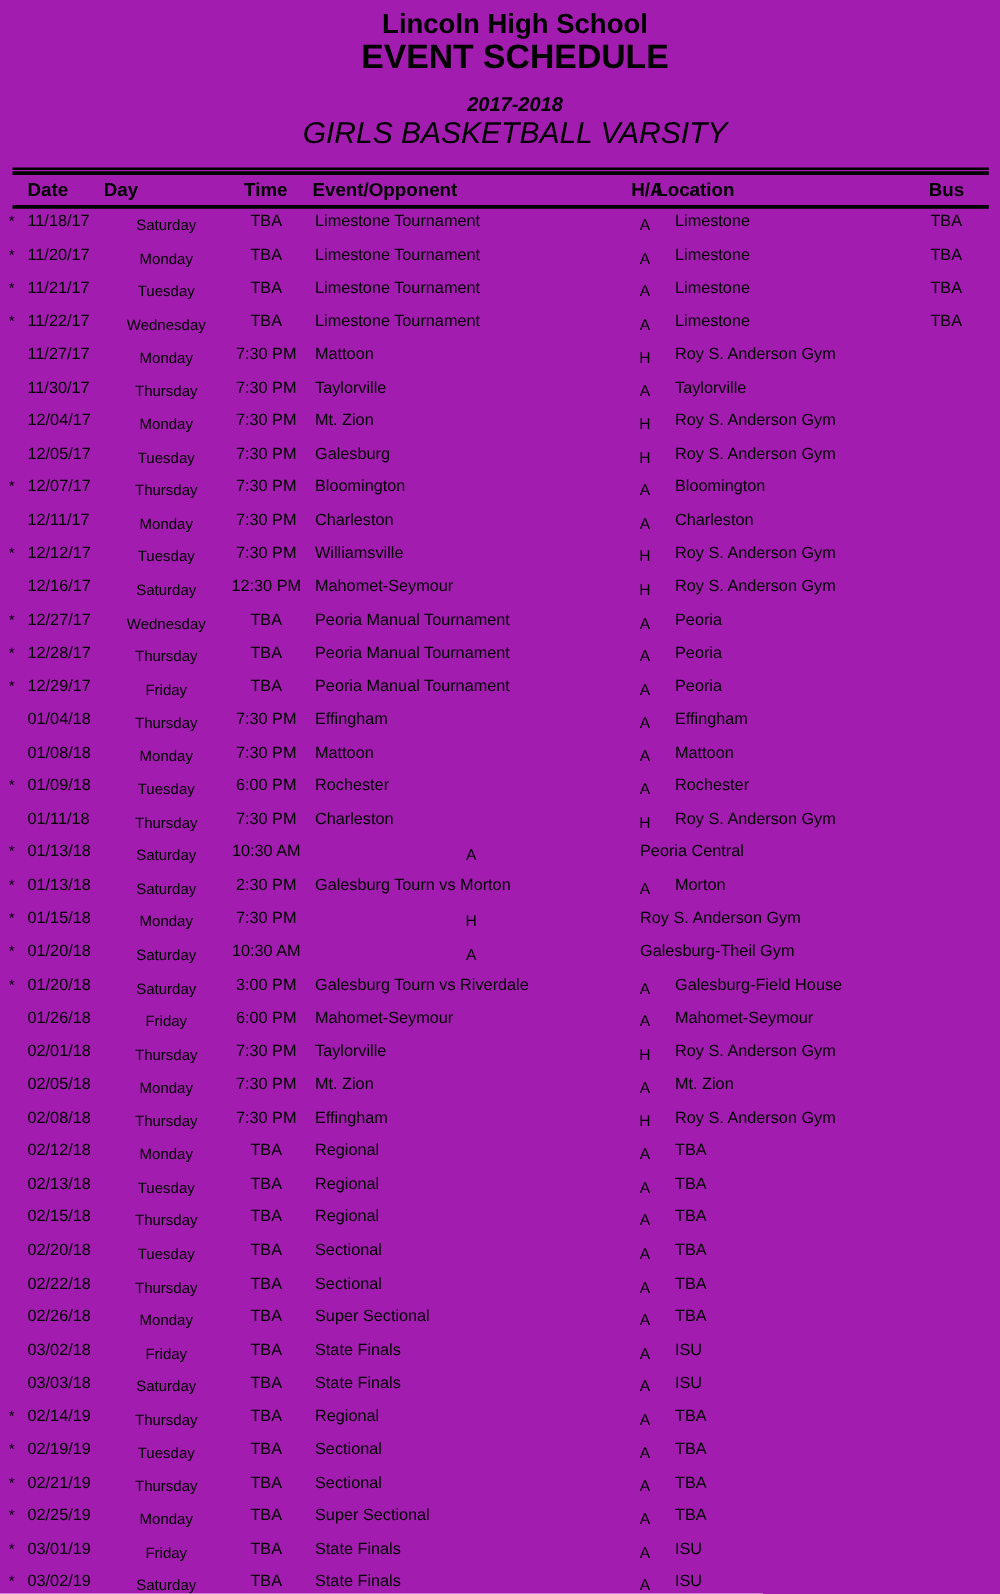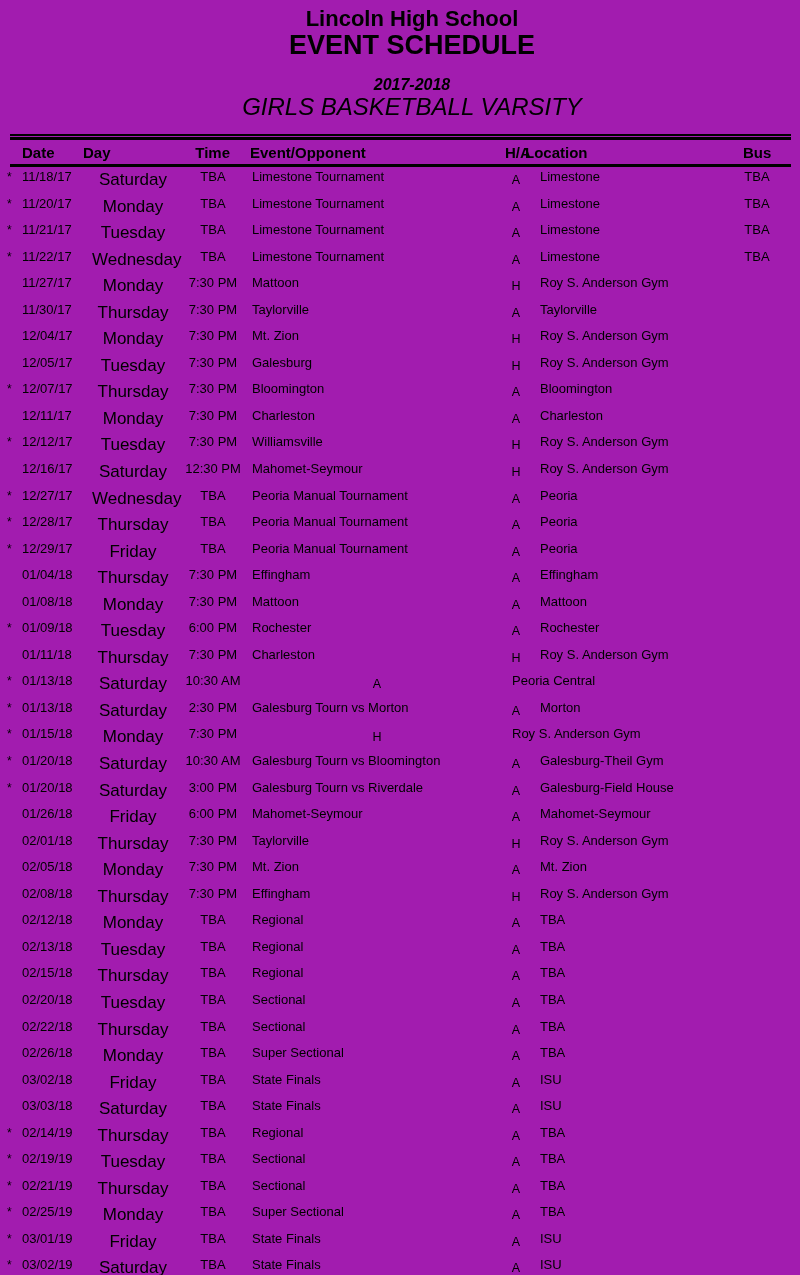--- a/index.html
+++ b/index.html
@@ -35,21 +35,21 @@
 
   .rows { }
   .row {
     display:grid;
     grid-template-columns:22px 70px 82px 78px 250px 28px 185px 84px;
     height:26.55px; box-sizing:border-box; padding-top:2px;
     font-size:13px; line-height:16px; white-space:nowrap;
   }
   .c-star { padding-left:7px; font-size:12px; }
   .c-date { }
-  .c-day  { text-align:center; padding-top:3px; font-size:17px; }
+  .c-day  { text-align:center; padding-top:3px; font-size:12px; }
   .c-time { text-align:center; }
   .c-event{ }
   .c-ha   { text-align:center; padding-top:3px; font-size:12.5px; }
   .c-loc  { padding-left:10px; }
   .c-bus  { text-align:center; }
 </style>
 </head>
 <body>
 
 <div class="page">
@@ -317,21 +317,20 @@
     <div class="c-ha">H</div>
     <div class="c-loc">Roy S. Anderson Gym</div>
     <div class="c-bus"></div>
   </div>
 
   <div class="row">
     <div class="c-star">*</div>
     <div class="c-date">01/20/18</div>
     <div class="c-day">Saturday</div>
     <div class="c-time">10:30 AM</div>
-    <div class="c-event">Galesburg Tourn vs Bloomington</div>
     <div class="c-ha">A</div>
     <div class="c-loc">Galesburg-Theil Gym</div>
     <div class="c-bus"></div>
   </div>
 
   <div class="row">
     <div class="c-star">*</div>
     <div class="c-date">01/20/18</div>
     <div class="c-day">Saturday</div>
     <div class="c-time">3:00 PM</div>

